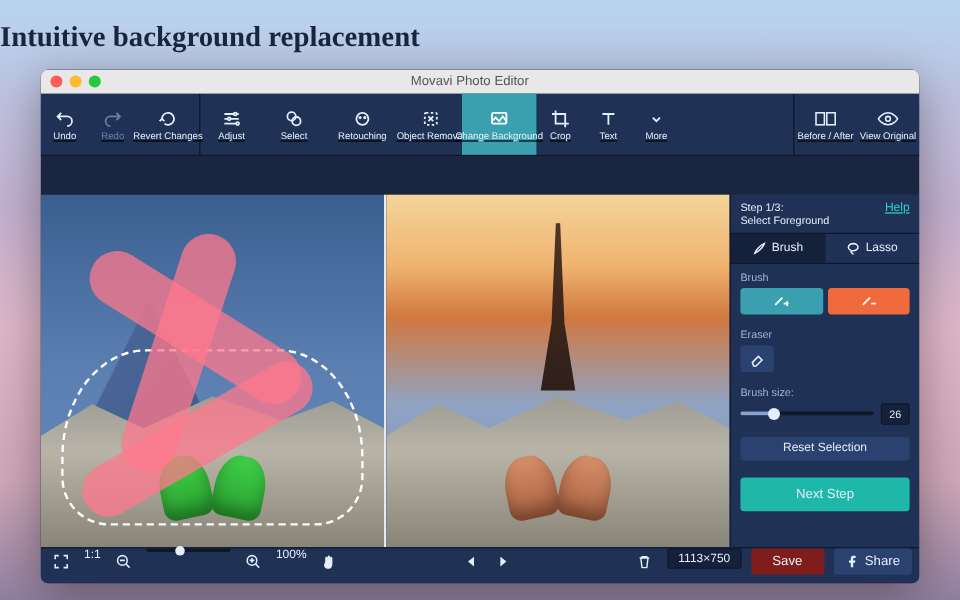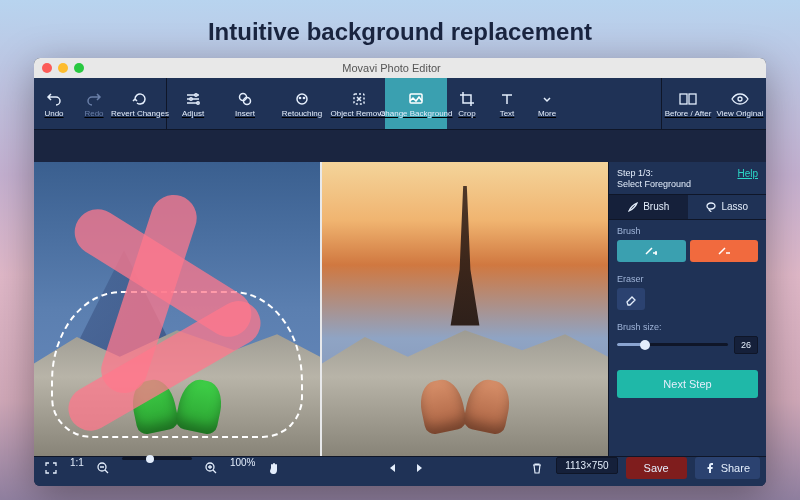--- a/index.html
+++ b/index.html
@@ -1,17 +1,17 @@
 <!DOCTYPE html>
 <html><head>
 <meta charset="utf-8">
 <style>
   * { box-sizing: border-box; margin: 0; padding: 0; font-family: -apple-system, BlinkMacSystemFont, "Segoe UI", Helvetica, Arial, sans-serif; }
   body { width: 800px; height: 500px; overflow: hidden; background: linear-gradient(180deg, #b8d4ef 0%, #c4b0d0 35%, #e0b8c8 55%, #d0a8b8 80%, #9080a0 100%); position: relative; }
-  .hero-title { text-align: center; color: #1a2540; font-size: 24px; font-weight: 600; padding: 18px 0 16px 0; }
+  .hero-title { text-align: left; color: #1a2540; font-size: 24px; font-weight: 600; padding: 18px 0 16px 0; font-family: Liberation Serif, serif; }
   .window { position: absolute; left: 34px; right: 34px; top: 58px; bottom: 14px; background: #1a2540; border-radius: 6px; box-shadow: 0 10px 40px rgba(0,0,0,.35); overflow: hidden; display: flex; flex-direction: column; }
   .titlebar { height: 20px; background: #e8e8e8; display: flex; align-items: center; padding: 0 8px; position: relative; }
   .traffic { display: flex; gap: 6px; }
   .dot { width: 10px; height: 10px; border-radius: 50%; }
   .dot.red { background: #fc5b57; } .dot.yel { background: #fdbc2e; } .dot.grn { background: #28c840; }
   .titlebar-title { position: absolute; left: 0; right: 17px; text-align: center; font-size: 11px; color: #555; }
   .toolbar { height: 52px; background: #1f3256; display: flex; align-items: stretch; border-bottom: 1px solid #0f1628; text-decoration: underline; }
   .tb-group { display: flex; }
   .tb-btn { width: 52px; display: flex; flex-direction: column; align-items: center; justify-content: center; gap: 2px; color: #e4eefc; font-size: 8px; cursor: pointer; position: relative; }
   .tb-btn.narrow { width: 40px; }
@@ -131,21 +131,21 @@
           </span>
         <span class="tb-label">Adjust</span>
       </div>
       <div class="tb-btn">
         <span class="ico">
             <svg width="16" height="16" viewBox="0 0 16 16" fill="none" stroke="#e4eefc" stroke-width="1.5">
               <circle cx="6" cy="6" r="3.5"></circle>
               <circle cx="10" cy="10" r="3.5"></circle>
             </svg>
           </span>
-        <span class="tb-label">Insert</span>
+        <span class="tb-label">Select</span>
       </div>
       <div class="tb-btn wide">
         <span class="ico">
             <svg width="16" height="16" viewBox="0 0 16 16" fill="none" stroke="#e4eefc" stroke-width="1.5">
               <circle cx="8" cy="8" r="5"></circle>
               <circle cx="6" cy="7" r=".6" fill="#e4eefc"></circle>
               <circle cx="10" cy="7" r=".6" fill="#e4eefc"></circle>
             </svg>
           </span>
         <span class="tb-label">Retouching</span>
@@ -301,20 +301,21 @@
       <div class="sp-section">
         <div class="sp-label">Brush size:</div>
         <div class="slider-row">
           <div class="slider-track">
             <div class="slider-fill"></div>
               <div class="slider-thumb"></div>
           </div>
           <div class="slider-val">26</div>
         </div>
       </div>
+      <div class="reset-btn">Reset Selection</div>
       <div class="next-btn">Next Step</div>
     </div>
   </div>
 
   <div class="bottombar">
     <div class="bb-btn">
       <svg width="14" height="14" viewBox="0 0 14 14" fill="none" stroke="#e4eefc" stroke-width="1.3">
           <path d="M2 5V2h3M12 5V2H9M2 9v3h3M12 9v3H9"></path>
         </svg>
     </div>

